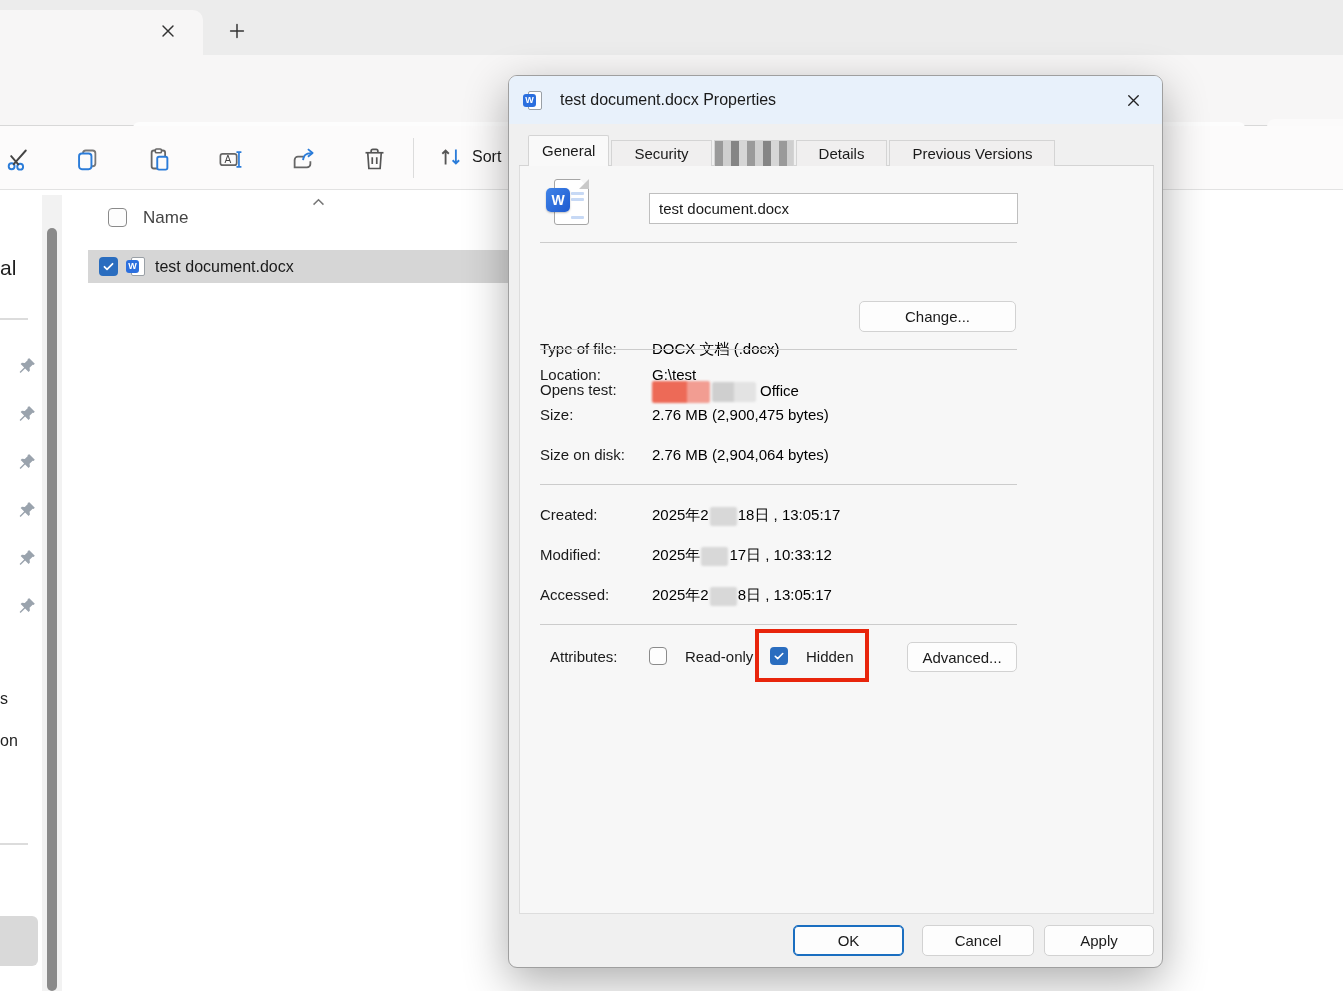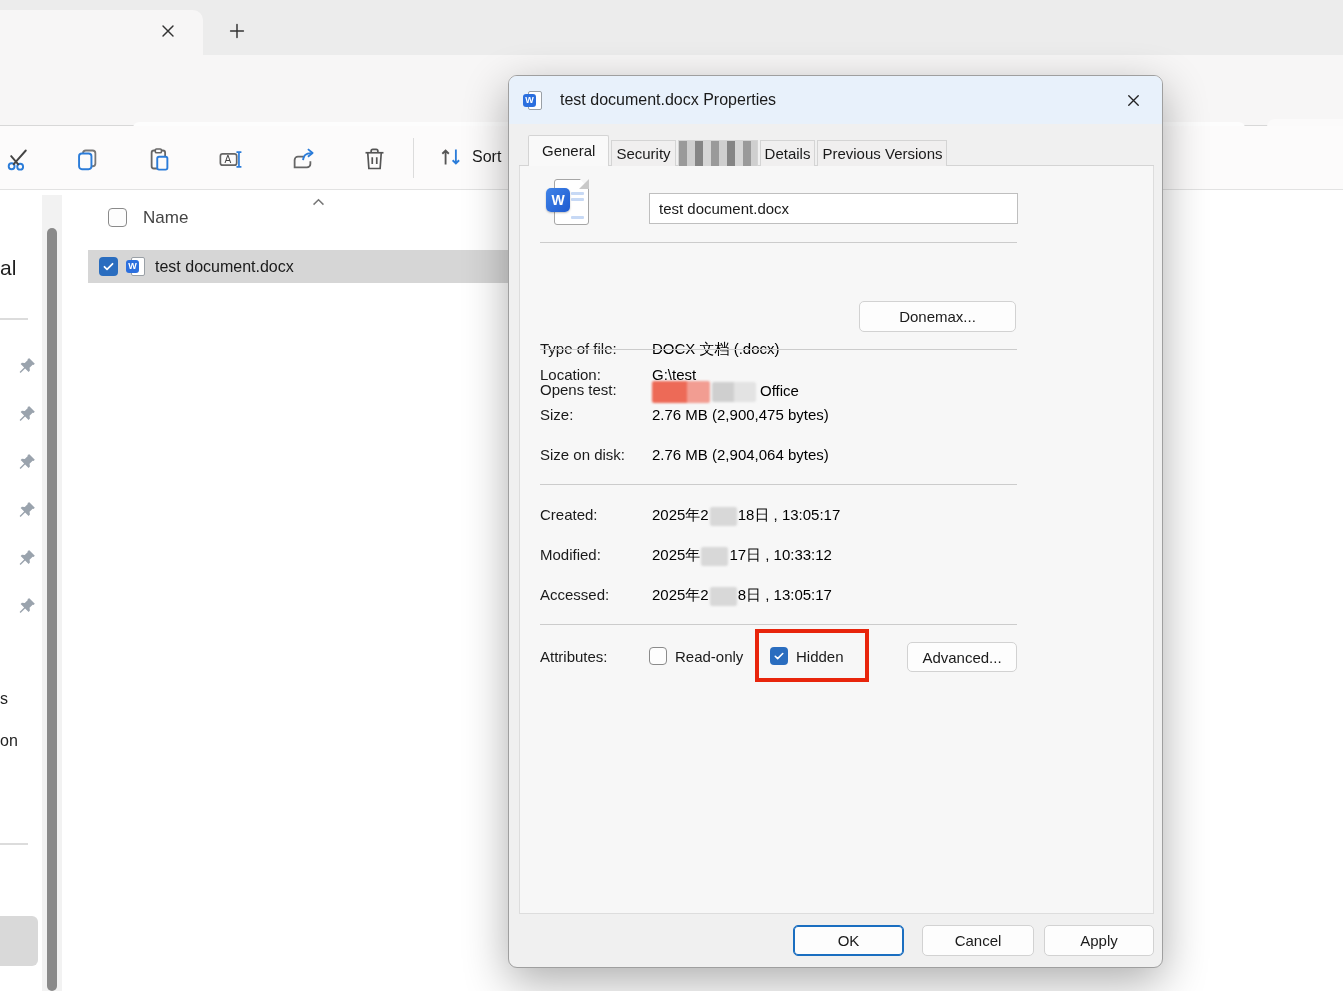--- a/index.html
+++ b/index.html
@@ -52,42 +52,42 @@
   .side-hover { position:absolute; left:0; top:916px; width:38px; height:50px; background:#d9d9d9; border-radius:0 6px 6px 0; }
 
   
   .dialog { position:absolute; left:508px; top:75px; width:655px; height:893px; background:#f0f0f0; border:1px solid #9f9f9f; border-radius:9px; box-shadow:0 14px 45px rgba(0,0,0,.32); z-index:50; }
   .dlg-titlebar { position:absolute; left:0; top:0; right:0; height:48px; background:#e8f1fb; border-radius:8px 8px 0 0; display:flex; align-items:center; padding-left:14px; }
   .dlg-title { font-size:16px; margin-left:16px; color:#1a1a1a; }
   .dlg-close { position:absolute; right:10px; top:8px; width:38px; height:32px; background:transparent; border:none; display:flex; align-items:center; justify-content:center; }
   .dlg-tabline { position:absolute; left:10px; top:89px; width:635px; height:1px; background:#d4d4d4; }
   .dlg-page { position:absolute; left:10px; top:89px; width:635px; height:749px; background:#f7f7f7; border:1px solid #ddd; border-top:none; }
   .dlg-tabs { position:absolute; left:19px; top:59px; height:31px; display:flex; align-items:flex-end; }
-  .dtab { font-size:15px; color:#1a1a1a; background:#f0efef; border:1px solid #d4d4d4; border-bottom:none; height:26px; padding:0 4px; margin-right:2px; line-height:25px; }
+  .dtab { font-size:15px; color:#1a1a1a; background:#f0efef; border:1px solid #d4d4d4; border-bottom:none; height:26px; padding:0 22px; margin-right:2px; line-height:25px; }
   .dtab.active { background:#f9f9f9; height:31px; line-height:30px; padding:0 13px; position:relative; z-index:2; border-radius:2px 2px 0 0; }
   .dtab.censored { width:80px; filter:blur(.6px);
      background-image:
        repeating-linear-gradient(90deg,#9a9a9a 0 8px,#cfcfcf 8px 16px,#858585 16px 24px,#d6d6d6 24px 32px),
        repeating-linear-gradient(0deg,rgba(255,255,255,.45) 0 7px,rgba(60,60,60,.35) 7px 14px); }
 
   .prow { position:absolute; left:0; width:655px; font-size:15px; }
   .plabel { position:absolute; left:31px; color:#1a1a1a; }
   .pvalue { position:absolute; left:143px; color:#000000; white-space:nowrap; }
   .dlg-hr { position:absolute; left:31px; width:477px; height:1px; background:#cccccc; }
   .name-input { position:absolute; left:140px; top:117px; width:369px; height:31px; border:1px solid #bfbfbf; background:#fff; font-size:15px; padding:0 9px; font-family:"Liberation Sans",sans-serif; color:#1a1a1a; }
   .dlg-btn { position:absolute; height:31px; background:#fdfdfd; border:1px solid #d2d2d2; border-radius:5px; font-size:15px; font-family:"Liberation Sans",sans-serif; color:#1a1a1a; }
   .dlg-btn.primary { border:1px solid #1a6ec0; box-shadow:inset 0 0 0 1px #1a6ec0; }
   .censor { display:inline-block; vertical-align:middle; border-radius:2px; filter:blur(1px); }
   .censor.red { width:58px; height:22px; background:linear-gradient(90deg,#ed6a57 0 60%,#f29d92 60% 100%); margin-right:2px; }
   .censor.gray-wide { width:44px; height:20px; background:linear-gradient(90deg,#cfcfcf 0 50%,#e3e3e3 50% 100%); margin-right:4px; }
   .censor.gray { width:27px; height:19px; background:#d8d8d8; margin:0 1px; }
   .attr-check { position:absolute; width:18px; height:18px; border-radius:4px; }
   .attr-check.unchecked { background:#fdfdfd; border:1px solid #8b8b8b; }
   .attr-check.checked { background:#2a6dbf; display:flex; align-items:center; justify-content:center; }
-  .attr-label { position:absolute; font-size:15px; color:#1a1a1a; }
+  .attr-label { position:absolute; font-size:15px; color:#1a1a1a;margin-left:10px; }
   .red-box { position:absolute; left:246px; top:553px; width:114px; height:53px; border:4px solid #e8250c; z-index:3; }
   svg { display:block; }
 </style>
 </head>
 <body>
 
 <div id="screen">
 
   <div class="tabbar">
     <div class="tab-active"></div>
@@ -299,21 +299,21 @@
     <div class="prow" style="top:264px">
       <span class="plabel">Type of file:</span>
       <span class="pvalue">DOCX 文档 (.docx)</span>
     </div>
     <div class="prow" style="top:305px">
       <span class="plabel">Opens test:</span>
       <span class="pvalue">
         <span class="censor red"></span><span class="censor gray-wide"></span><span>Office</span>
       </span>
     </div>
-    <button class="dlg-btn" style="left:350px;top:225px;width:157px">Donemax...</button>
+    <button class="dlg-btn" style="left:350px;top:225px;width:157px">Change...</button>
 
     <div class="dlg-hr" style="top:273px"></div>
 
     <div class="prow" style="top:290px">
       <span class="plabel">Location:</span>
       <span class="pvalue">G:\test</span>
     </div>
     <div class="prow" style="top:330px">
       <span class="plabel">Size:</span>
       <span class="pvalue">2.76 MB (2,900,475 bytes)</span>

